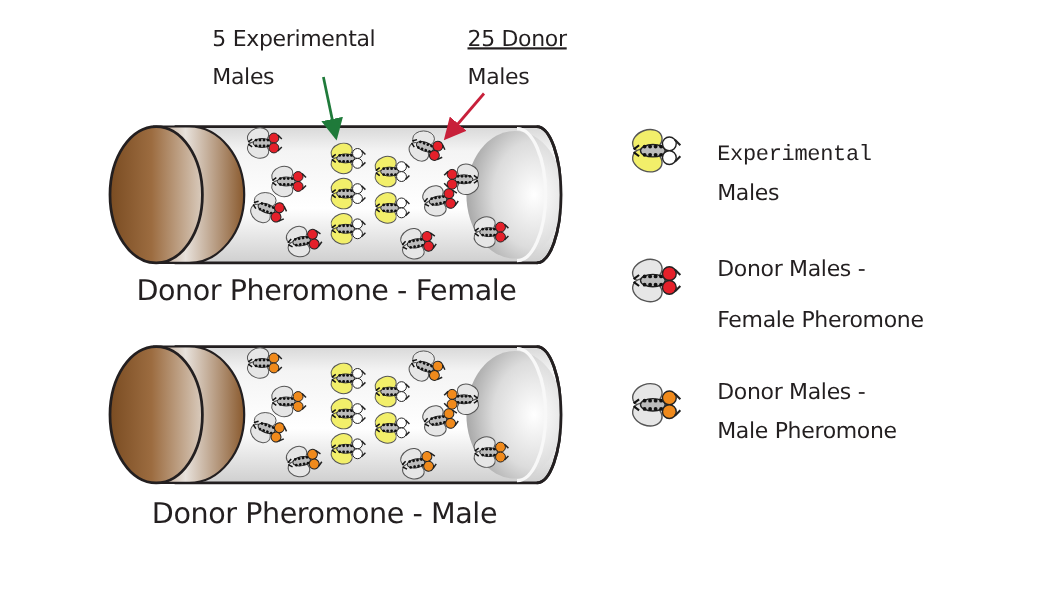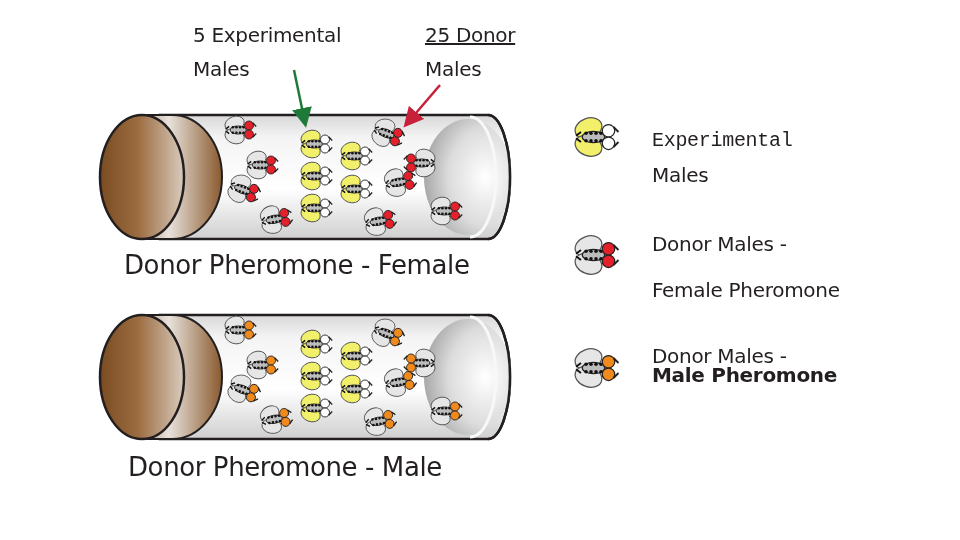--- a/index.html
+++ b/index.html
@@ -592,20 +592,20 @@
       </g>
     </g>
 </svg>
 
 <div class="txt" style="left:193px; top:20px;">5 Experimental</div>
 <div class="txt" style="left:193px; top:54px;">Males</div>
 <div class="txt" style="left:425px; top:20px;text-decoration:underline;">25 Donor</div>
 <div class="txt" style="left:425px; top:54px;">Males</div>
 
 <div class="cap" style="left:124px; top:249px;text-align:right;">Donor Pheromone - Female</div>
-<div class="cap" style="left:128px; top:451px;">Donor Pheromone - Male</div>
+<div class="cap" style="left:138px; top:451px;">Donor Pheromone - Male</div>
 
 <div class="txt" style="left:652px; top:126px;font-family:Liberation Mono, monospace;">Experimental</div>
 <div class="txt" style="left:652px; top:160px;">Males</div>
 <div class="txt" style="left:652px; top:229px;">Donor Males -</div>
 <div class="txt" style="left:652px; top:275px;">Female Pheromone</div>
 <div class="txt" style="left:652px; top:341px;">Donor Males -</div>
-<div class="txt" style="left:652px; top:360px;font-weight:bold;">Male Pheromone</div>
+<div class="txt" style="left:652px; top:376px;">Male Pheromone</div>
 
 </body></html>

